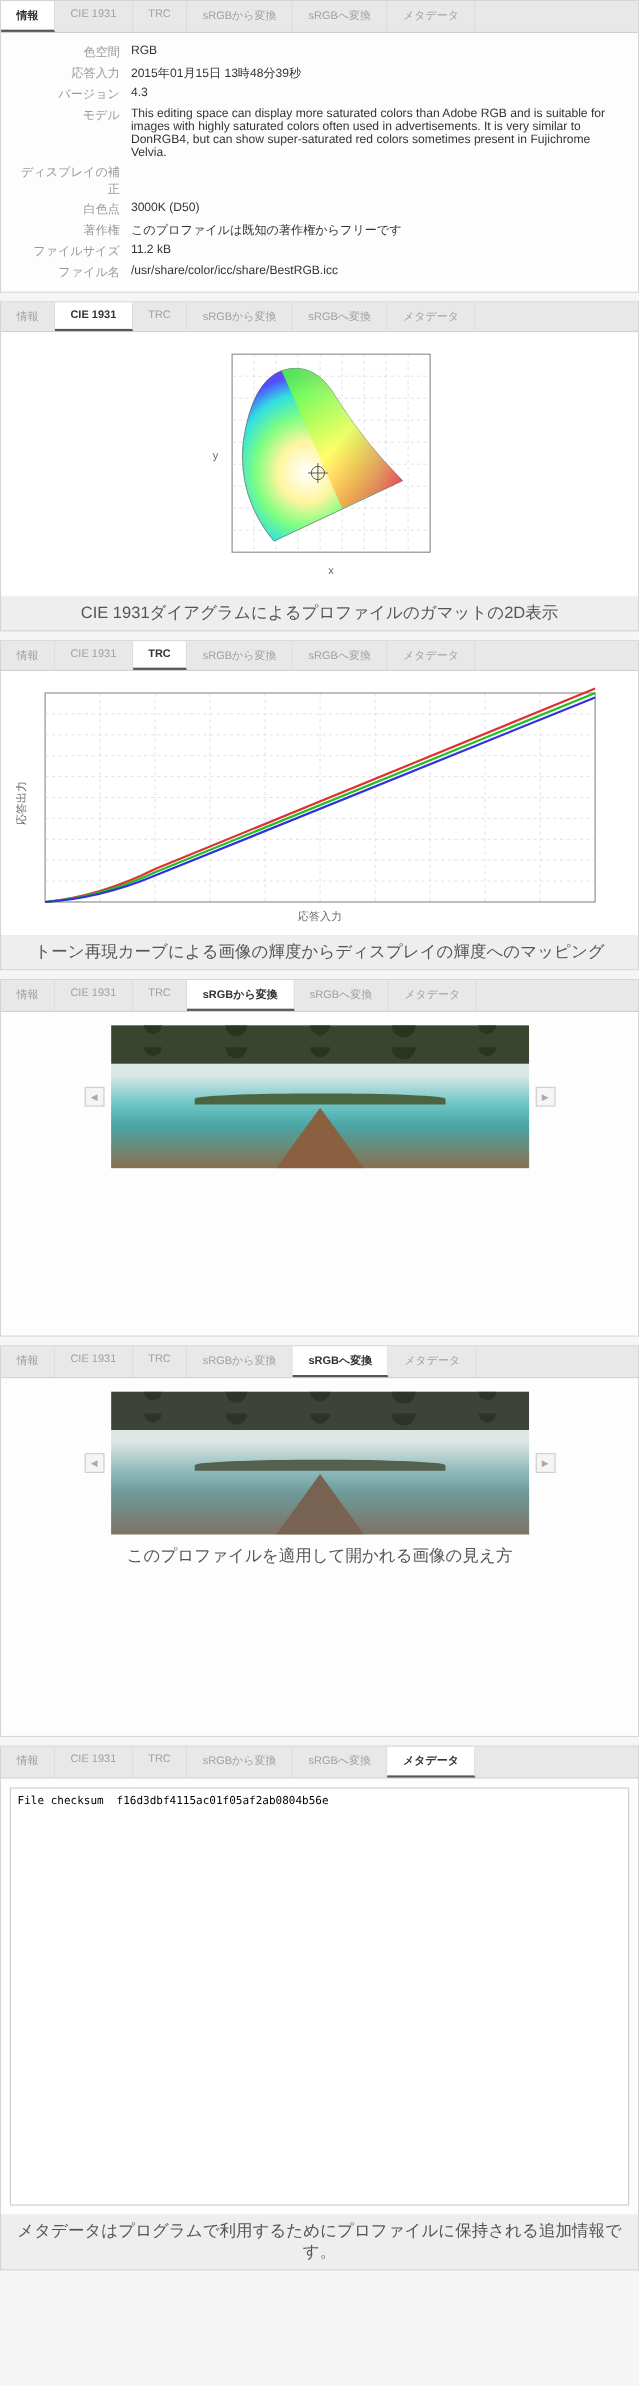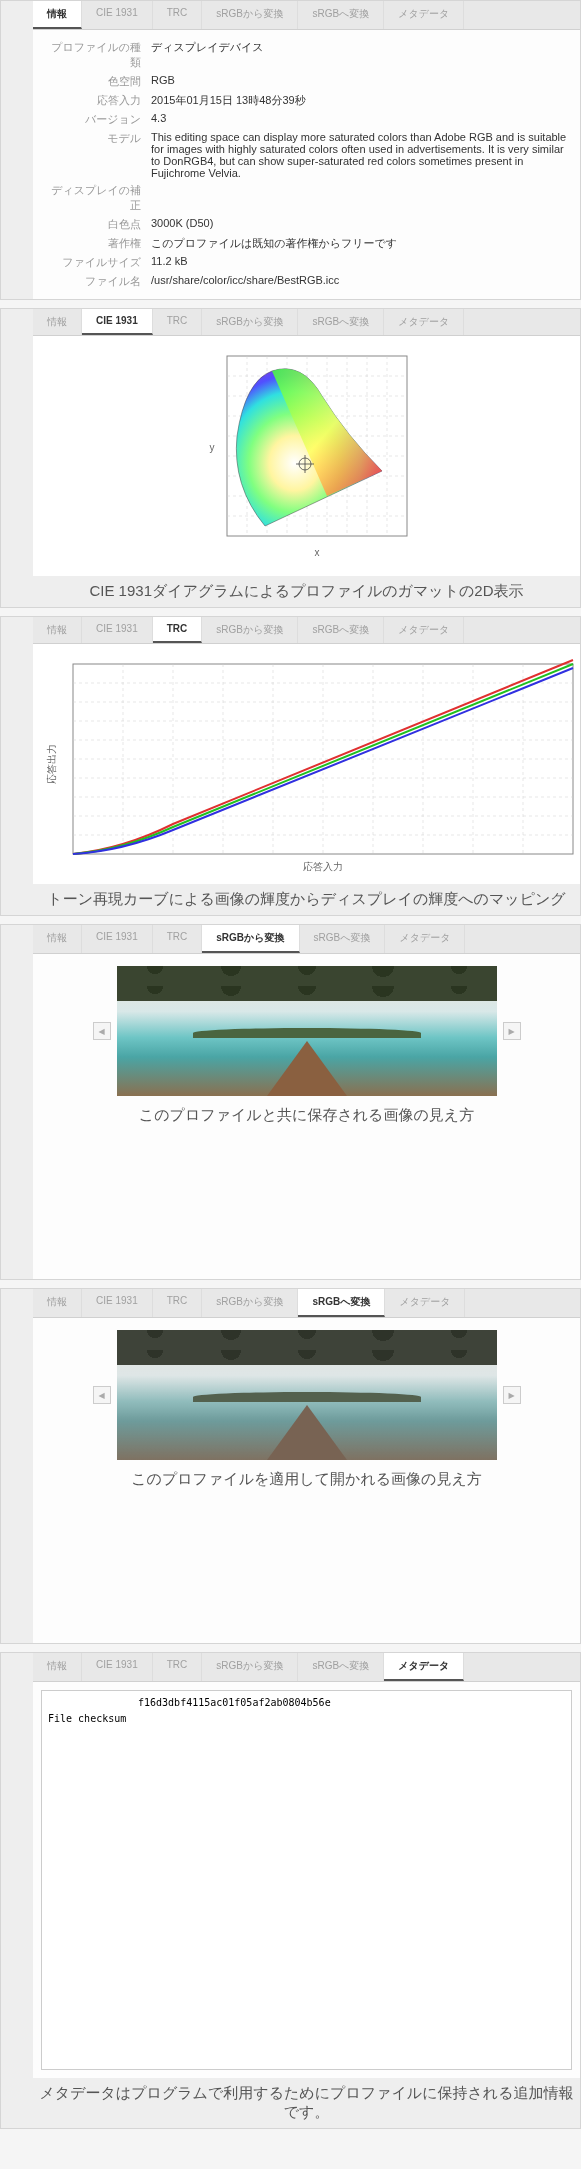--- a/index.html
+++ b/index.html
@@ -1,29 +1,29 @@
 <!DOCTYPE html>
 <html><head>
 <meta charset="utf-8">
 <style>
 * { box-sizing: border-box; margin: 0; padding: 0; }
 body { font-family: "Hiragino Sans", "Meiryo", sans-serif; font-size: 11px; background: #f5f5f5; width: 581px; }
-.panel { background: #eeeeee; border: 1px solid #d5d5d5; margin: 0 0 8px 0; padding-left: 32px; }
+.panel { background: #eeeeee; border: 1px solid #d5d5d5; margin: 0 0 8px 0; }
 .tabs { display: flex; background: #e8e8e8; border-bottom: 1px solid #d0d0d0; }
 .tab { padding: 6px 14px; color: #a0a0a0; cursor: pointer; border-right: 1px solid #ddd; font-size: 10px; }
 .tab.active { background: #fff; color: #333; font-weight: bold; border-bottom: 2px solid #555; }
 .content { background: #fdfdfd; padding: 8px; }
 .info-table { width: 100%; }
 .info-row { display: flex; padding: 2px 0; }
 .info-label { width: 110px; text-align: right; color: #999; padding-right: 10px; flex-shrink: 0; }
 .info-value { flex: 1; color: #333; }
 .caption { text-align: center; padding: 6px; color: #555; font-size: 15px; }
 .metadata-body { background: #fff; border: 1px solid #ccc; min-height: 380px; padding: 6px; font-family: monospace; font-size: 10px; }
 .meta-row { display: flex; }
-.meta-key { width: 90px; margin-top: 16px; }
+.meta-key { width: 90px; }
 .image-slot { display: flex; align-items: center; justify-content: center; padding: 4px; }
 .arrow-btn { width: 18px; height: 18px; border: 1px solid #ccc; background: #f5f5f5; display: flex; align-items: center; justify-content: center; color: #aaa; font-size: 8px; cursor: pointer; }
 .image-container { position: relative; width: 380px; height: 130px; margin: 0 6px; overflow: hidden; background: linear-gradient(to bottom, #e8e4d8 0%, #d8e8e8 35%, #6ec5c5 55%, #4aa5a5 70%, #8a7050 100%); }
 .image-container.desat { filter: saturate(0.5); }
 .palm { position: absolute; top: 0; width: 100%; height: 35px; background: radial-gradient(circle at 10% 0%, #2a3520 8px, transparent 8px), radial-gradient(circle at 30% 0%, #2a3520 10px, transparent 10px), radial-gradient(circle at 50% 0%, #2a3520 9px, transparent 9px), radial-gradient(circle at 70% 0%, #2a3520 11px, transparent 11px), radial-gradient(circle at 90% 0%, #2a3520 8px, transparent 8px); background-color: #3a4530; border-bottom: 15px solid transparent; }
 .pier { position: absolute; bottom: 0; left: 50%; transform: translateX(-50%); width: 0; height: 0; border-left: 40px solid transparent; border-right: 40px solid transparent; border-bottom: 55px solid #8a6040; }
 .island { position: absolute; top: 48%; left: 20%; width: 60%; height: 10px; background: #4a6540; border-radius: 50% 50% 0 0; }
 .chart-area { background: #fff; padding: 10px; position: relative; }
 svg { display: block; }
 .grid-line { stroke: #ccc; stroke-width: 0.5; stroke-dasharray: 3 3; }
@@ -37,24 +37,20 @@
   <div class="tabs">
     <div class="tab active">情報</div>
     <div class="tab">CIE 1931</div>
     <div class="tab">TRC</div>
     <div class="tab">sRGBから変換</div>
     <div class="tab">sRGBへ変換</div>
     <div class="tab">メタデータ</div>
   </div>
   <div class="content">
     <div class="info-table">
-      <div class="info-row">
-          <div class="info-label">プロファイルの種類</div>
-          <div class="info-value">ディスプレイデバイス</div>
-        </div>
       <div class="info-row">
           <div class="info-label">色空間</div>
           <div class="info-value">RGB</div>
         </div>
       <div class="info-row">
           <div class="info-label">応答入力</div>
           <div class="info-value">2015年01月15日 13時48分39秒</div>
         </div>
       <div class="info-row">
           <div class="info-label">バージョン</div>
@@ -202,21 +198,20 @@
   <div class="content">
     <div class="image-slot">
       <div class="arrow-btn">◀</div>
       <div class="image-container">
         <div class="palm"></div>
           <div class="island"></div>
           <div class="pier"></div>
       </div>
       <div class="arrow-btn">▶</div>
     </div>
-    <div class="caption">このプロファイルと共に保存される画像の見え方</div>
     <div class="spacer"></div>
   </div>
 </div>
 
 <div class="panel">
   <div class="tabs">
     <div class="tab">情報</div>
     <div class="tab">CIE 1931</div>
     <div class="tab">TRC</div>
     <div class="tab">sRGBから変換</div>

